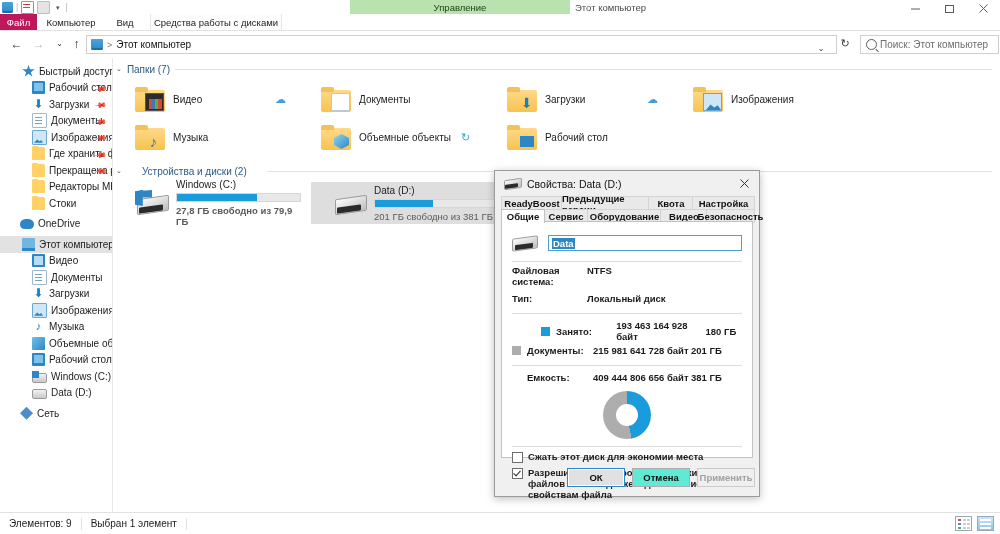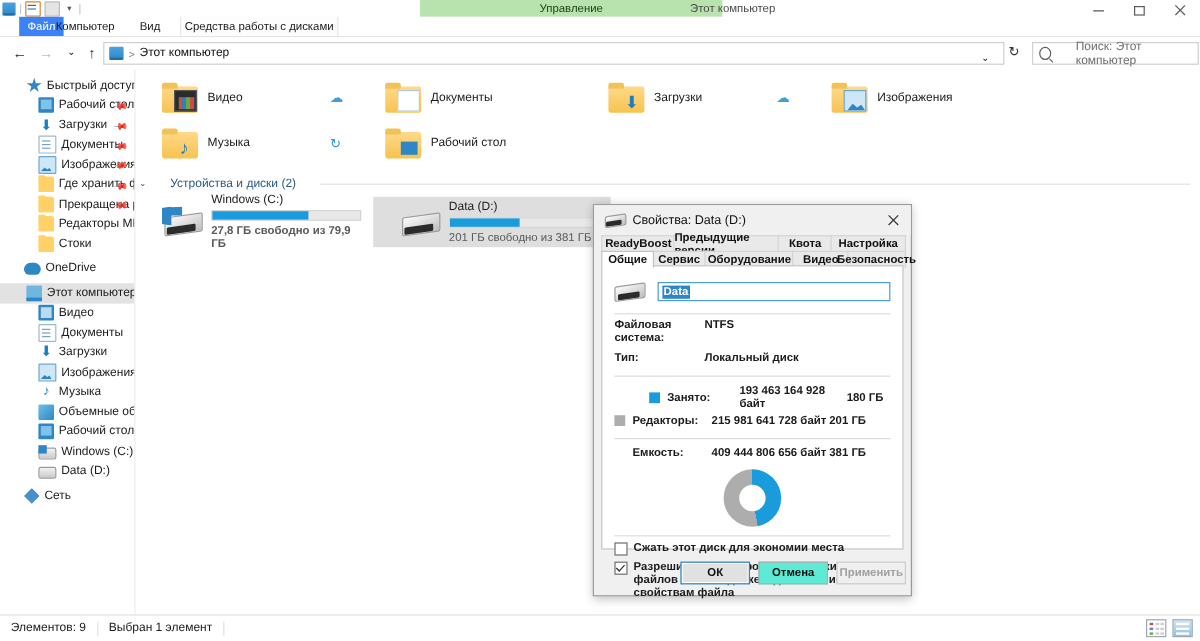--- a/index.html
+++ b/index.html
@@ -23,58 +23,58 @@
   .qat .ico { width: 11px; height: 11px; display: inline-block; position: relative; }
   .qat .sep { color: #b9b9b9; font-size: 9px; line-height: 11px; }
   .pc-ico { background: linear-gradient(#4aa3df,#2f86c5); border-radius: 1px; }
   .pc-ico::after { content:''; position:absolute; left:1px; bottom:0; width:9px; height:2px; background:#1f6ea8; border-radius:0 0 1px 1px;}
   .prop-ico { background: #fff; border: 1px solid #d08a2a; border-radius: 1px; }
   .prop-ico::after{content:'';position:absolute;left:1px;top:2px;width:7px;height:1px;background:#c0392b;box-shadow:0 3px 0 #2f86c5;}
   .paste-ico { background: #e4e4e4; border:1px solid #bdbdbd; border-radius:1px;}
   .drop-ico { width: 9px; color:#555; font-size:7px; text-align:center; line-height:11px;}
 
   .ribbon-title {
-    position: absolute; left: 350px; top: 0px; width: 252px; height: 14px;
+    position: absolute; left: 350px; top: 0px; width: 220px; height: 14px;
     background: #b9e3ae; color: #1b3d14; font-size: 9.5px;
     display: flex; align-items: center; justify-content: center;
   }
   .win-title {
     position: absolute; left: 575px; top: 0; height: 14px;
     display: flex; align-items: center; color: #4a4a4a; font-size: 9.5px;
   }
   .wincontrols { position: absolute; right: 0; top: 0; display: flex; height: 16px; }
   .wc { width: 34px; height: 16px; display:flex; align-items:center; justify-content:center; color:#5a5a5a; }
   .wc svg { display:block; }
 
   
   .tabbar {
     position: absolute; top: 14px; left: 0; width: 1000px; height: 16px;
     background: #ffffff; border-bottom: 1px solid #e2e2e2;
   }
   .tab { position: absolute; top: 0; height: 16px; display:flex; align-items:center; justify-content:center; font-size:9.5px; }
-  .tab-file { left: 16px; width: 37px; background: #3b82f6; color:#fff; }
+  .tab-file { left: 0; width: 37px; background: #be185d; color:#fff; }
   .tab-pc { left: 40px; width: 62px; color:#1b1b1b; }
   .tab-view { left: 107px; width: 36px; color:#1b1b1b; }
   .tab-disk { left: 150px; width: 130px; color:#1b1b1b; background:#fdfdfd; border-left:1px solid #e6e6e6; border-right:1px solid #e6e6e6;}
 
   
   .addrbar { position:absolute; top:31px; left:0; width:1000px; height:24px; background:#fff; }
   .nav-btn { position:absolute; top:4px; width:17px; height:17px; display:flex; align-items:center; justify-content:center; color:#2b2b2b; font-size:12px;}
   .nb-back{left:8px;} .nb-fwd{left:30px; color:#bdbdbd;} .nb-recent{left:51px; font-size:8px;} .nb-up{left:68px;}
   .addrfield {
     position:absolute; left:86px; top:4px; width:745px; height:17px;
     border:1px solid #cfcfcf; background:#fff; display:flex; align-items:center; padding-left:4px;
   }
   .addr-pc-ico{width:12px;height:11px;background:linear-gradient(#4aa3df,#2f86c5);border-radius:1px;position:relative;margin-right:3px;}
   .addr-pc-ico::after{content:'';position:absolute;left:1px;bottom:0;width:10px;height:2px;background:#1f6ea8;}
   .addr-sep{color:#777;font-size:9px;margin:0 4px 0 1px;}
   .addr-text{font-size:10px;color:#111;}
   .addr-chev{position:absolute;right:8px;top:4px;width:14px;height:17px;display:flex;align-items:center;justify-content:center;color:#333;font-size:8px;}
   .refresh{position:absolute;left:836px;top:4px;width:18px;height:17px;display:flex;align-items:center;justify-content:center;color:#333;font-size:11px;}
-  .searchfield{position:absolute;left:860px;top:4px;width:132px;height:17px;border:1px solid #cfcfcf;background:#fff;display:flex;align-items:center;padding-left:5px;gap:20px;}
+  .searchfield{position:absolute;left:860px;top:4px;width:132px;height:17px;border:1px solid #cfcfcf;background:#fff;display:flex;align-items:center;padding-left:5px;gap:3px;}
   .searchfield .ph{color:#6e6e6e;font-size:10px;}
   .magn{width:9px;height:9px;border:1.2px solid #5d5d5d;border-radius:50%;position:relative;display:inline-block;}
   .magn::after{content:'';position:absolute;right:-3px;bottom:-2px;width:4px;height:1.2px;background:#5d5d5d;transform:rotate(45deg);}
 
   
   .sidebar{position:absolute;top:58px;left:0;width:112px;height:455px;background:#fff;border-right:1px solid #e8e8e8;overflow:hidden;}
   .content{position:absolute;top:58px;left:113px;width:887px;height:455px;background:#fff;overflow:hidden;}
 
   .nav-row{height:16.5px;display:flex;align-items:center;position:relative;padding-left:0;font-size:10px;color:#1b1b1b;white-space:nowrap;}
   .nav-row .lbl{overflow:hidden;text-overflow:clip;max-width:74px;}
@@ -351,20 +351,25 @@
     </div>
 
     <div class="nav-row" style="padding-left:20px;margin-top:4px;">
       <span class="nav-ico ic-net"></span>
       <span class="lbl">Сеть</span>
     </div>
   </div>
 
   <div class="content">
 
+    <div class="sec-head" style="margin-top:4px;">
+      <span class="chev">⌄</span>
+      <span>Папки (7)</span>
+      <span class="rule"></span>
+    </div>
 
     <div class="grid" style="margin-top:4px;">
       <div class="cell">
         <span class="fico">
           <span class="fbody"></span>
             <span class="ftab"></span>
           <span class="fover" style="background:#2b2b2b;border:1px solid #555;"></span>
           <span class="fover" style="right:3px;bottom:3px;width:13px;height:10px;background:repeating-linear-gradient(90deg,#d34b3a 0 3px,#3e79b8 3px 6px,#5fae4b 6px 9px);"></span>
         </span>
         <span class="nm">Видео</span>
@@ -397,20 +402,28 @@
         <span class="nm">Изображения</span>
       </div>
 
       <div class="cell">
         <span class="fico">
           <span class="fbody"></span>
             <span class="ftab"></span>
           <span class="fover" style="right:5px;bottom:1px;width:13px;height:15px;color:#1a7fc1;font-size:15px;line-height:15px;text-align:center;">♪</span>
         </span>
         <span class="nm">Музыка</span>
+      </div>
+      <div class="cell">
+        <span class="fico">
+          <span class="fbody"></span>
+            <span class="ftab"></span>
+          <span class="fover" style="right:2px;bottom:1px;width:15px;height:15px;background:linear-gradient(135deg,#8ed4f2,#2f86c5);clip-path:polygon(50% 0,100% 27%,100% 73%,50% 100%,0 73%,0 27%);"></span>
+        </span>
+        <span class="nm">Объемные объекты</span>
       </div>
       <div class="cell">
         <span class="sync" style="left:-24px;">↻</span>
         <span class="fico">
           <span class="fbody"></span>
             <span class="ftab"></span>
           <span class="fover" style="right:3px;bottom:3px;width:14px;height:11px;background:#2f86c5;"></span>
         </span>
         <span class="nm">Рабочий стол</span>
       </div>
@@ -519,21 +532,21 @@
         <div class="hr"></div>
 
         <div class="legrow" style="padding-top:6px;margin-left:29px;">
           <span class="swatch sw-used"></span>
           <span class="k">Занято:</span>
           <span class="bytes">193 463 164 928 байт</span>
           <span class="gb">180 ГБ</span>
         </div>
         <div class="legrow">
           <span class="swatch sw-free"></span>
-          <span class="k">Редакторы:</span>
+          <span class="k">Документы:</span>
           <span class="bytes">215 981 641 728 байт</span>
           <span class="gb">201 ГБ</span>
         </div>
 
         <div class="hr"></div>
 
         <div class="legrow" style="padding-top:6px;">
           <span class="swatch"></span>
           <span class="k">Емкость:</span>
           <span class="bytes">409 444 806 656 байт</span>

